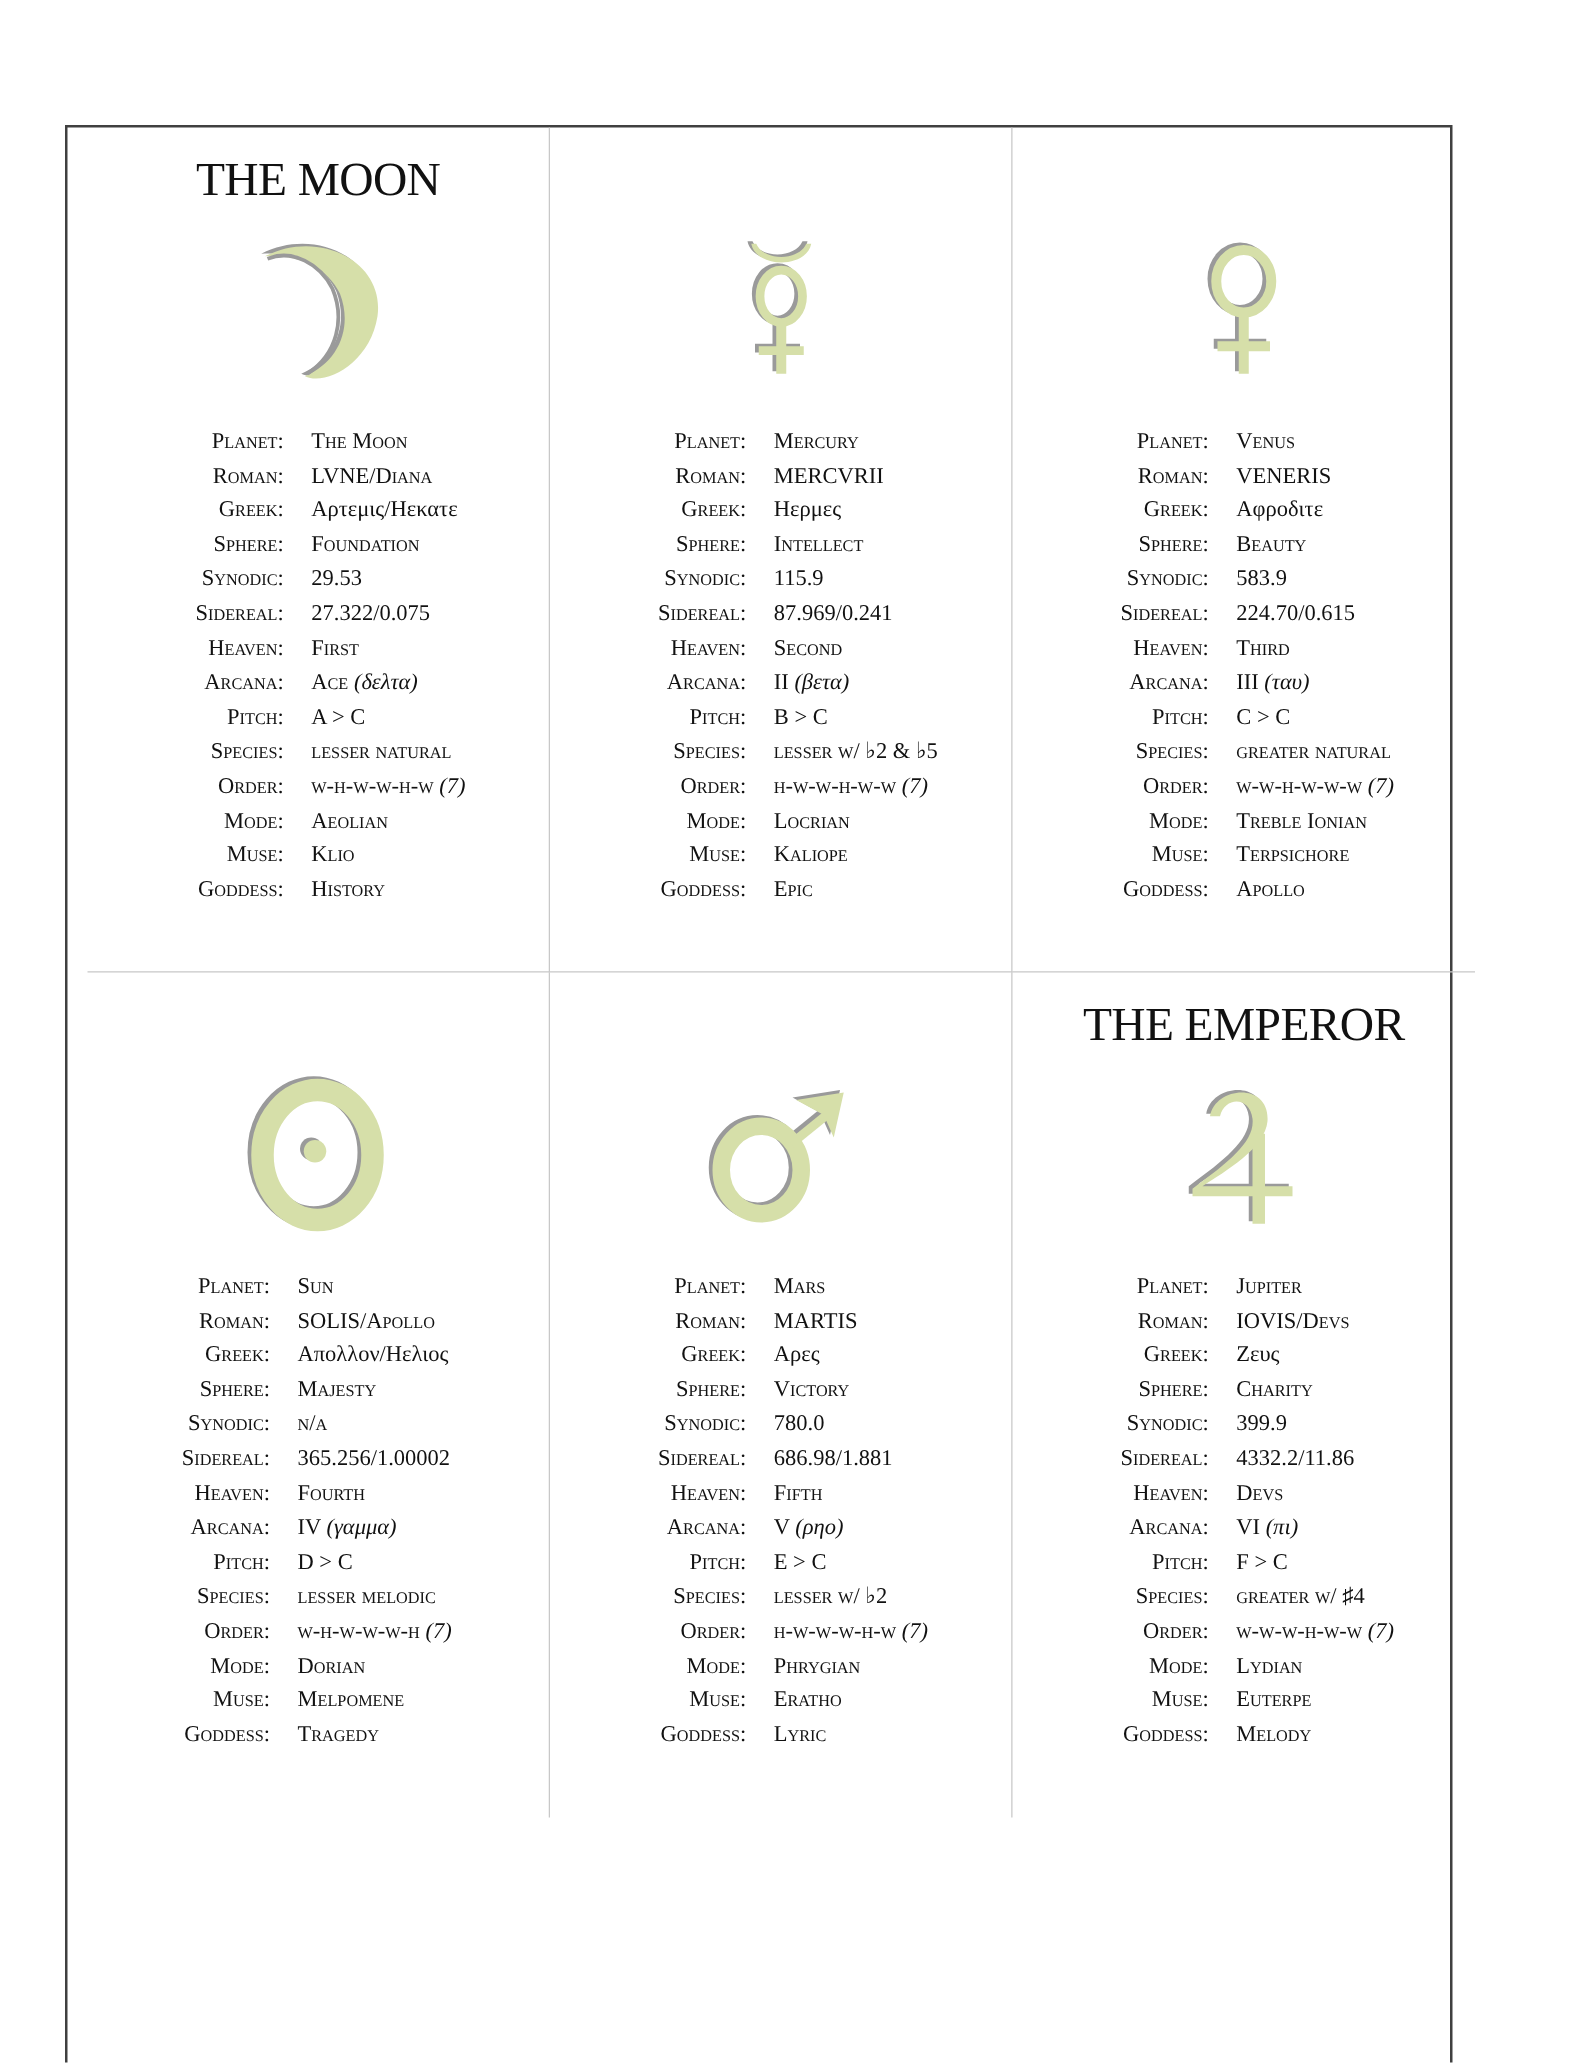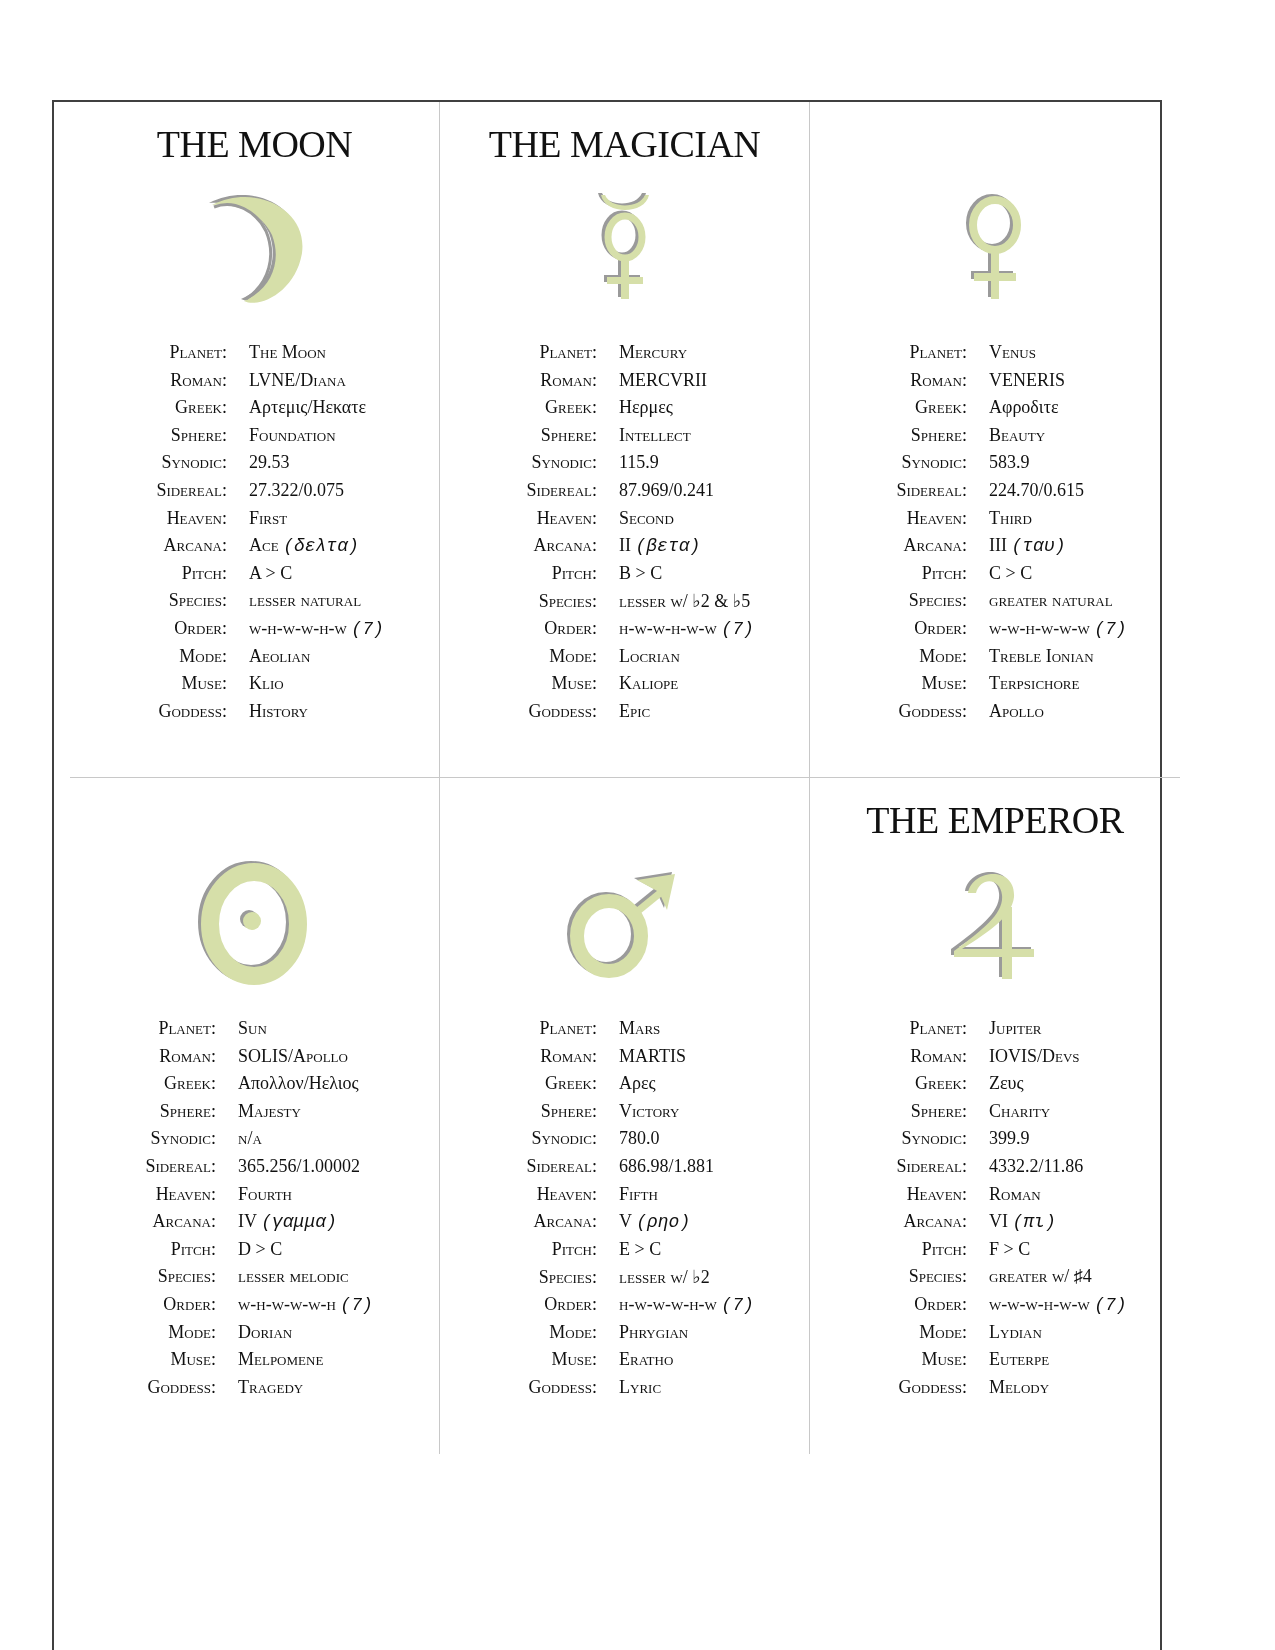--- a/index.html
+++ b/index.html
@@ -10,21 +10,21 @@
   .card { position:relative; box-sizing:border-box; border-right:1px solid #c8c8c8; border-bottom:1px solid #c8c8c8; }
   .card:nth-child(3n) { border-right:none; }
   .card:nth-child(n+4) { border-bottom:none; }
   .title { position:absolute; top:20px; left:0; right:0; text-align:center; font-size:38px; letter-spacing:-0.5px; font-weight:normal; }
   .symbol { position:absolute; top:86px; left:0; right:0; height:120px; display:flex; justify-content:center; align-items:center; }
   .symbol svg { overflow:visible; }
   .table { position:absolute; top:240px; left:16px; right:0; }
   .row { display:flex; height:27.6px; align-items:baseline; font-size:18px; }
   .lbl { text-align:right; font-variant:small-caps; padding-right:22px; box-sizing:border-box; }
   .val { font-variant:small-caps; }
-  .val .it { font-style:italic; font-variant:normal;font-family:Liberation Mono, monospace; }
+  .val .it { font-style:italic; font-variant:normal; }
   .val.lower { text-transform:lowercase; }
 </style>
 </head>
 <body>
 
 <div class="sheet" id="sheet">
   <div class="card">
     <div class="title">THE MOON</div>
     <div class="symbol">
         <svg width="110" height="115" viewBox="0 0 110 115">
@@ -89,21 +89,20 @@
           <span class="val">Klio</span>
         </div>
       <div class="row">
           <span class="lbl" style="width: 163px;">Goddess:</span>
           <span class="val">History</span>
         </div>
     </div>
   </div>
 
   <div class="card">
-    <div class="title">THE MAGICIAN</div>
     <div class="symbol">
         <svg width="60" height="110" viewBox="0 0 60 110">
           <g transform="translate(-3,-2)">
             <path d="M6 2 C10 22 50 22 54 2 L50 2 C44 16 16 16 10 2 Z" fill="#9a9a9a"></path>
             <ellipse cx="30" cy="44" rx="17" ry="21" fill="none" stroke="#9a9a9a" stroke-width="7"></ellipse>
             <rect x="26" y="64" width="8" height="42" fill="#9a9a9a"></rect>
             <rect x="12" y="84" width="36" height="7" fill="#9a9a9a"></rect>
           </g>
           <path d="M6 2 C10 22 50 22 54 2 L50 2 C44 16 16 16 10 2 Z" fill="#d6dfa9"></path>
           <ellipse cx="30" cy="44" rx="17" ry="21" fill="none" stroke="#d6dfa9" stroke-width="7"></ellipse>
@@ -420,21 +419,21 @@
       <div class="row">
           <span class="lbl" style="width: 163px;">Synodic:</span>
           <span class="val">399.9</span>
         </div>
       <div class="row">
           <span class="lbl" style="width: 163px;">Sidereal:</span>
           <span class="val">4332.2/11.86</span>
         </div>
       <div class="row">
           <span class="lbl" style="width: 163px;">Heaven:</span>
-          <span class="val">Roman</span>
+          <span class="val">Devs</span>
         </div>
       <div class="row">
           <span class="lbl" style="width: 163px;">Arcana:</span>
           <span class="val"><span>VI</span> <span class="it">(πι)</span></span>
         </div>
       <div class="row">
           <span class="lbl" style="width: 163px;">Pitch:</span>
           <span class="val">F &gt; C</span>
         </div>
       <div class="row">

